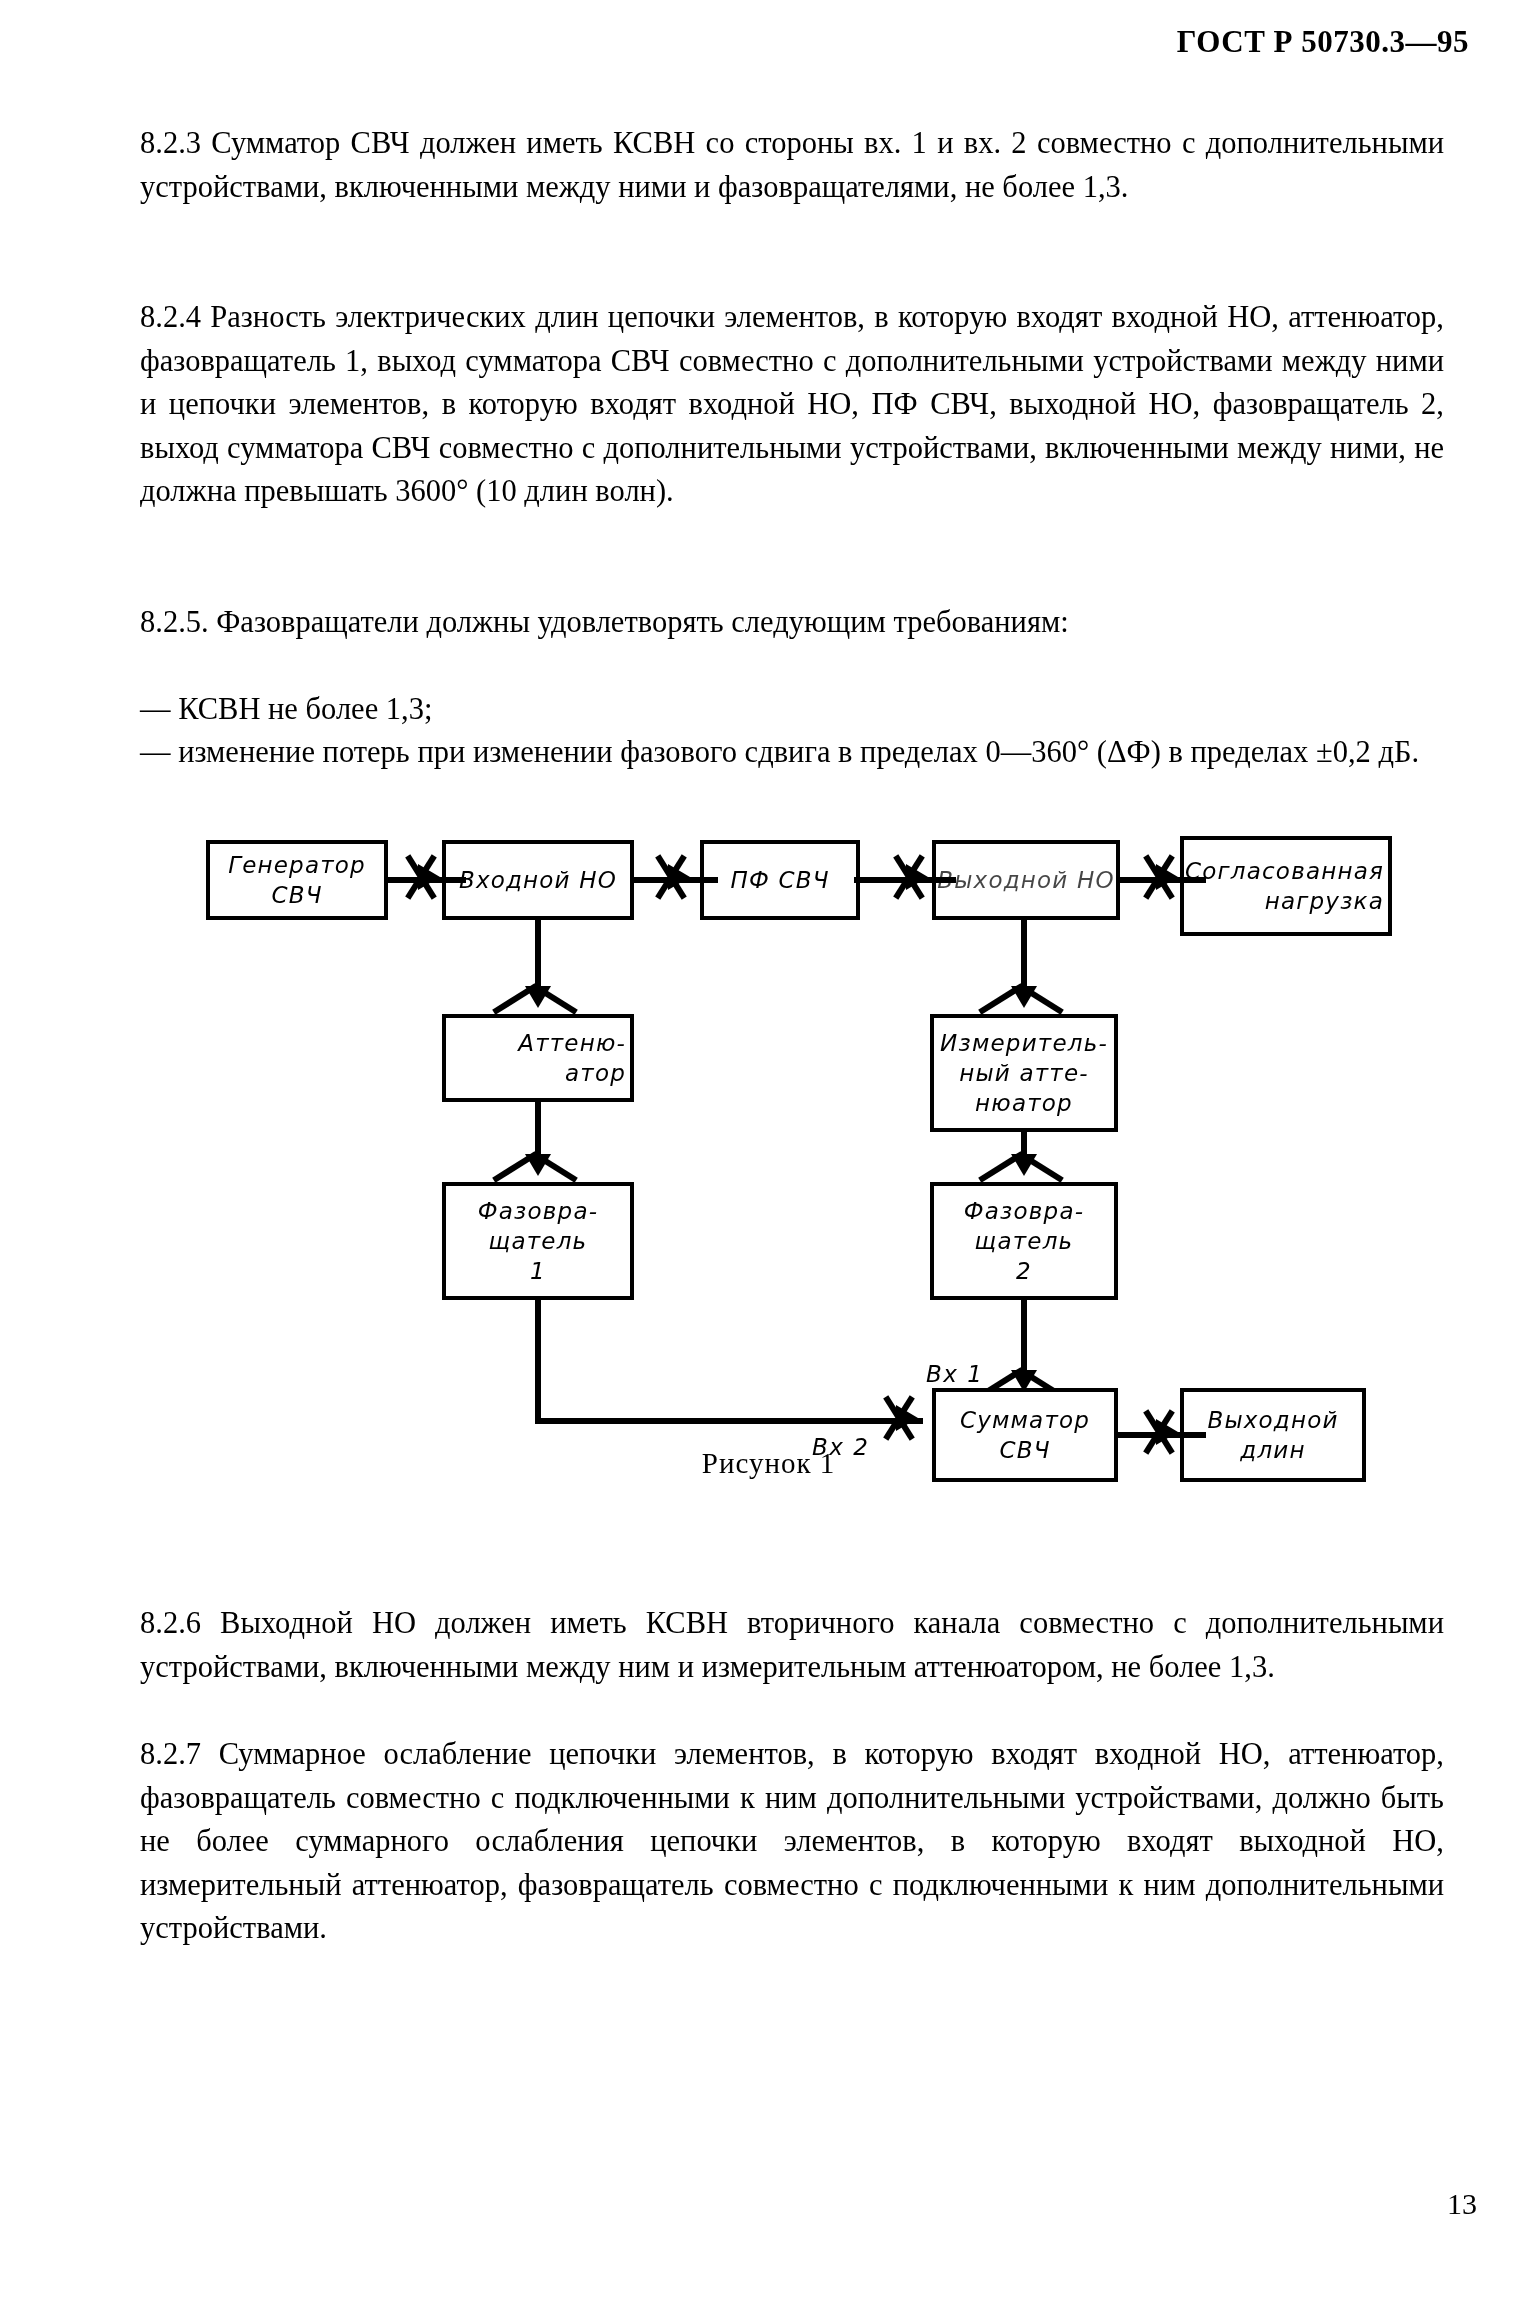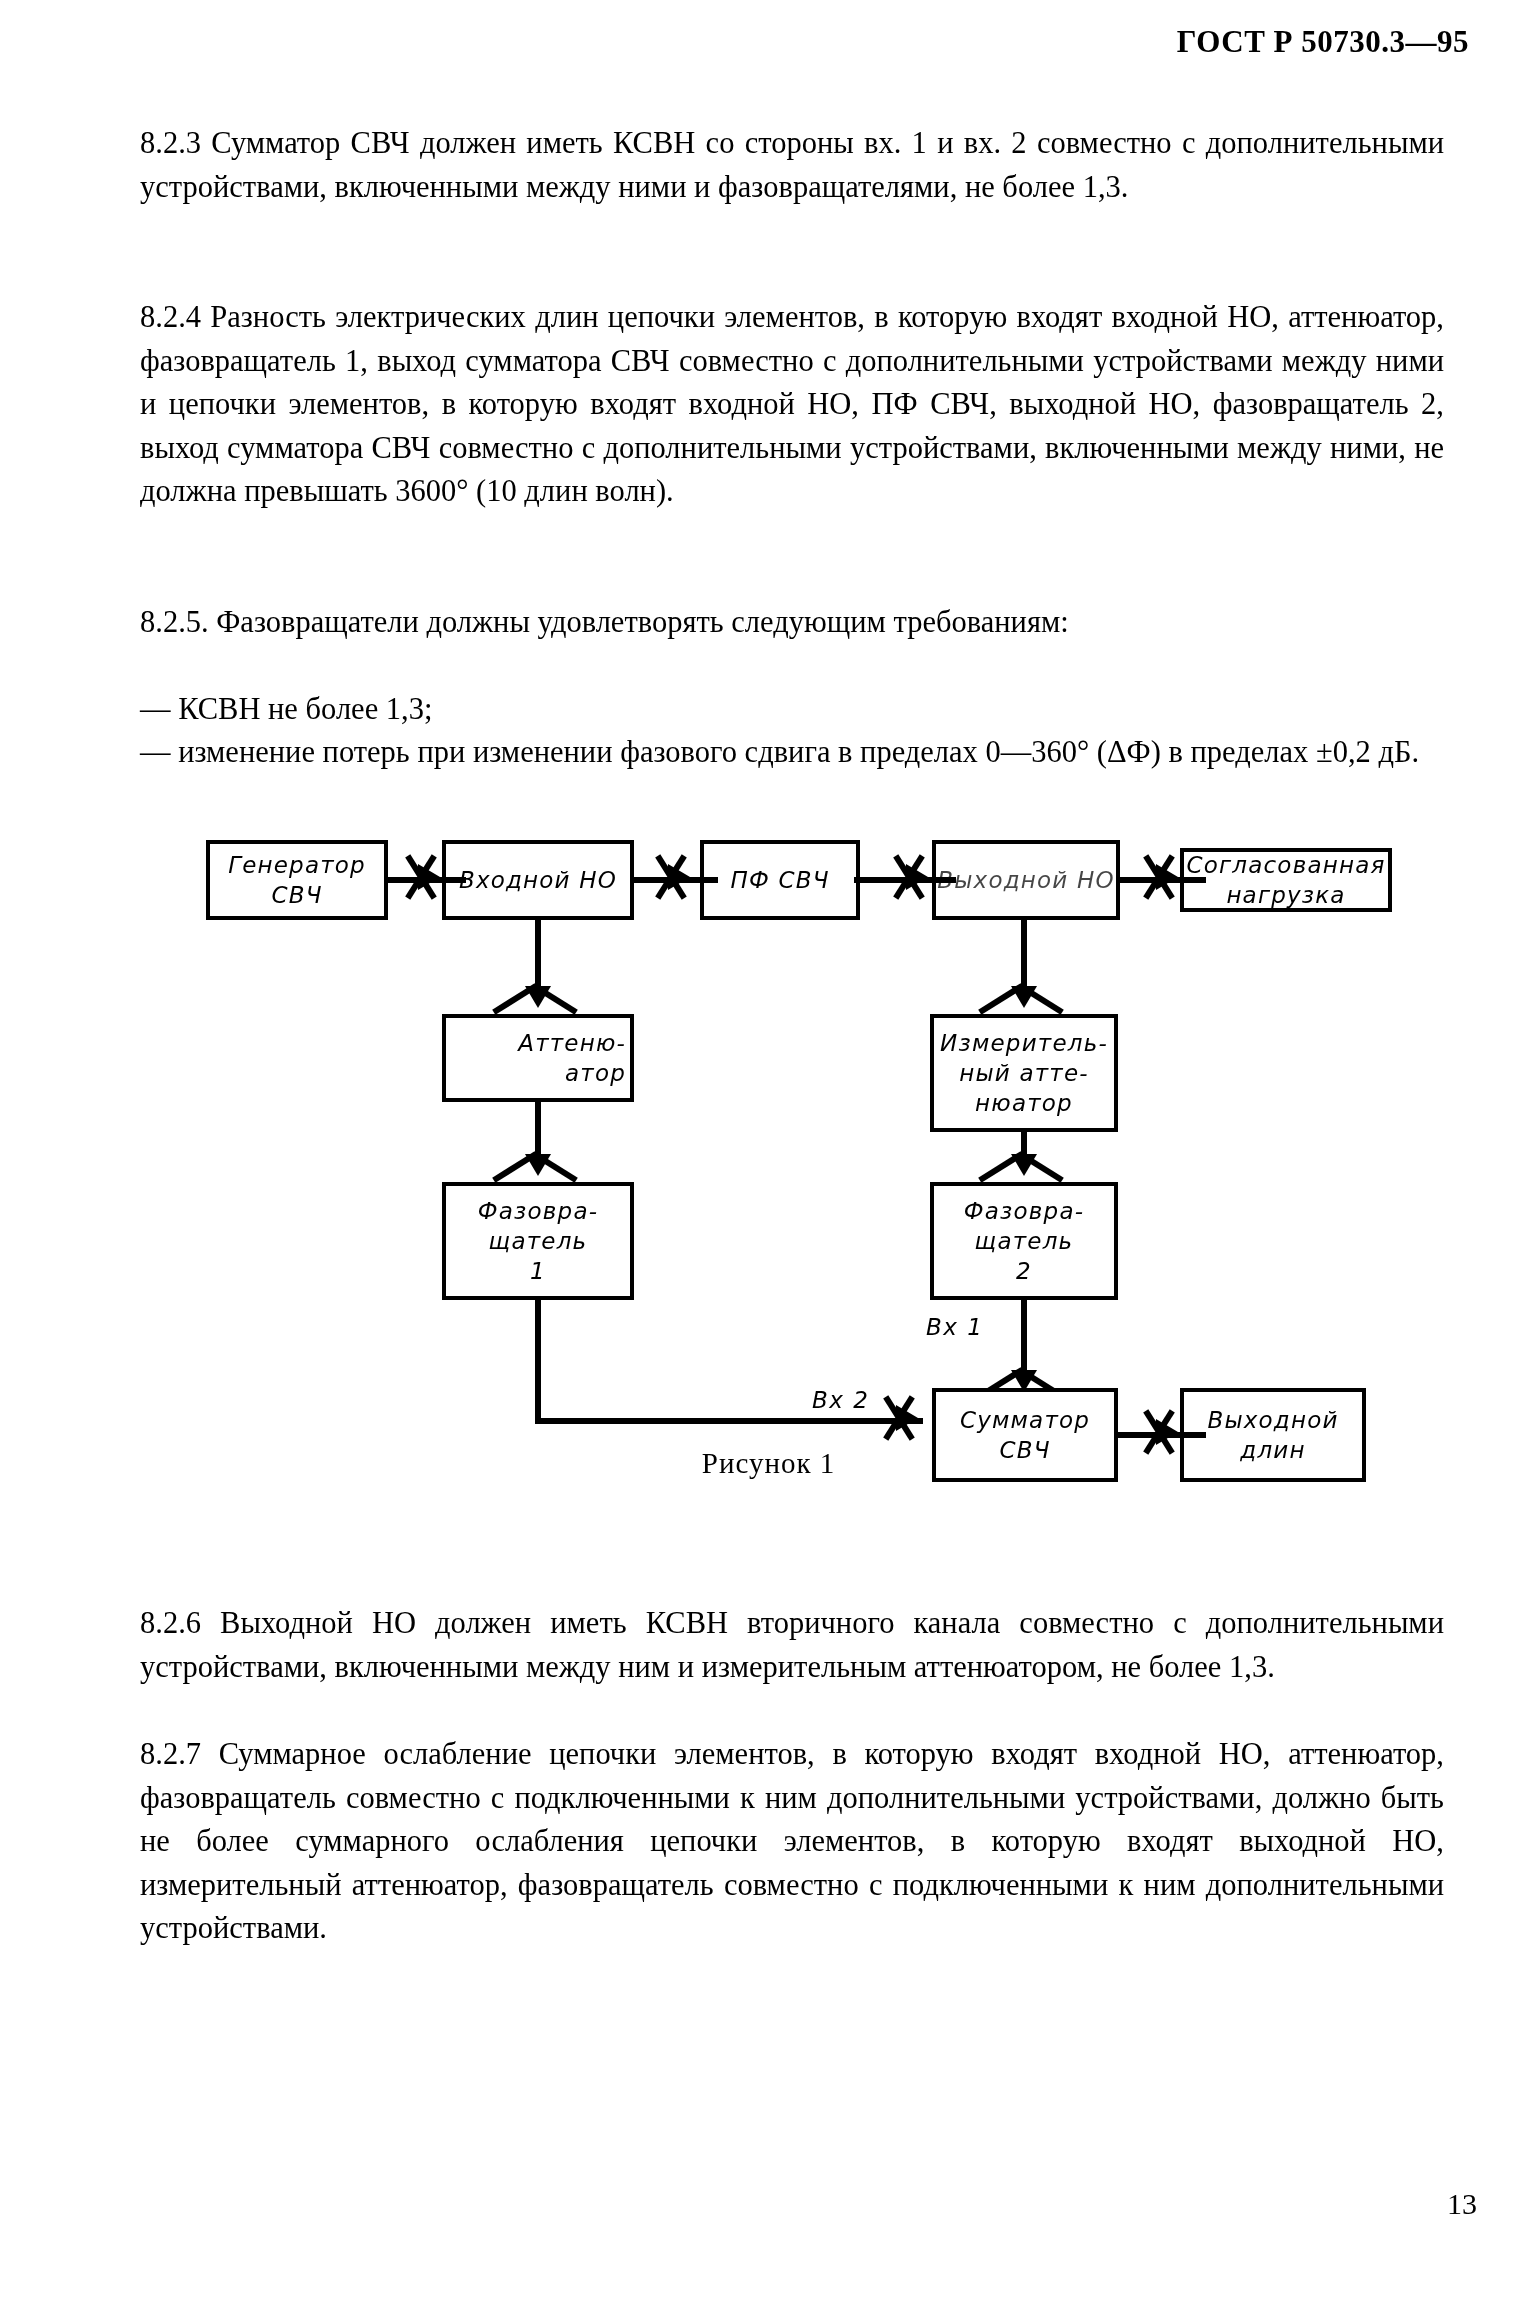--- a/index.html
+++ b/index.html
@@ -97,20 +97,21 @@
   .node .ln { display: block; white-space: nowrap; }
   .node.faded .ln { opacity: 0.72; }
 
   .edge-label {
     position: absolute;
     font-family: "DejaVu Sans", "Liberation Sans", sans-serif;
     font-style: italic;
     font-size: 23px;
     letter-spacing: 1.5px;
     white-space: nowrap;
+    margin-top: 47px;
   }
 
   
   .hline, .vline {
     position: absolute;
     background: #000;
   }
   .hline { height: 6px; }
   .vline { width: 6px; }
 
@@ -182,21 +183,21 @@
     </div>
 
     <div class="node" style="left:700px; top:30px; width:160px; height:80px;">
       <span class="ln">ПФ СВЧ</span>
     </div>
 
     <div class="node faded" style="left:932px; top:30px; width:188px; height:80px;">
       <span class="ln">Выходной НО</span>
     </div>
 
-    <div class="node" style="left:1180px; top:38px; width:212px; height:64px;">
+    <div class="node" style="left:1180px; top:26px; width:212px; height:100px;align-items:flex-end;">
       <span class="ln">Согласованная</span>
       <span class="ln">нагрузка</span>
     </div>
 
     <div class="hline" style="left:388px; top:67px; width:78px;"></div>
     <div class="arrow right" style="left:418px; top:54px;"></div>
     <div class="barb" style="left:418px; top:42px; width:6px; height:50px; transform:rotate(32deg);"></div>
     <div class="barb" style="left:418px; top:42px; width:6px; height:50px; transform:rotate(-32deg);"></div>
 
     <div class="hline" style="left:634px; top:67px; width:84px;"></div>

